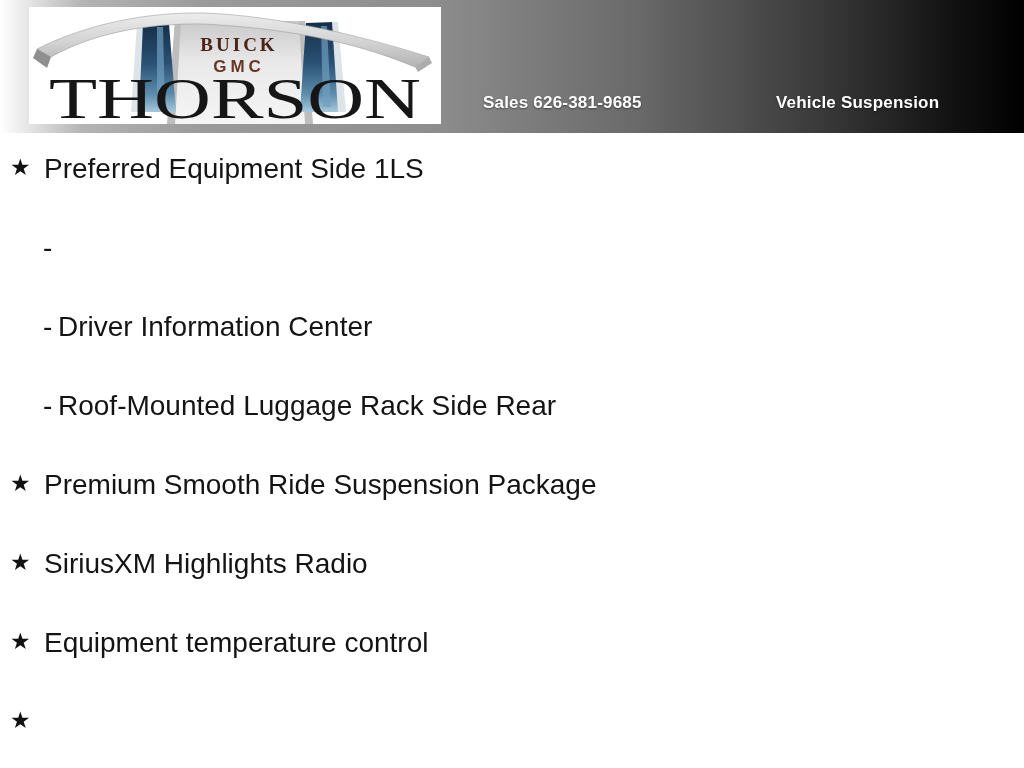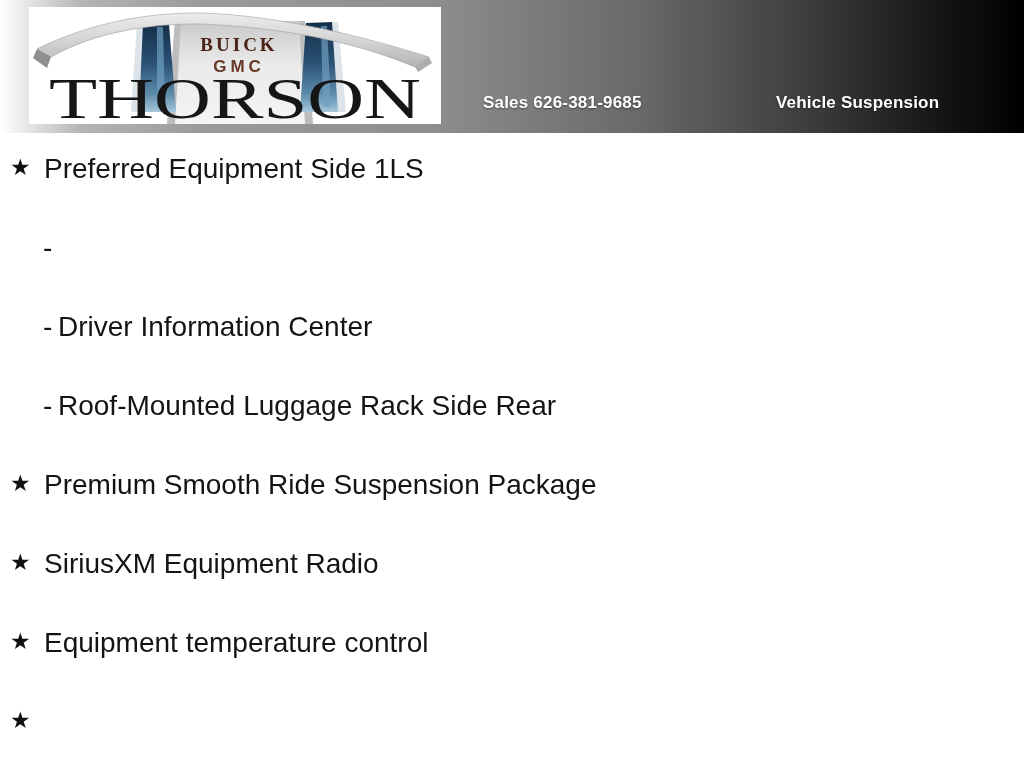--- a/index.html
+++ b/index.html
@@ -124,21 +124,21 @@
       <span class="feature-label">Roof-Mounted Luggage Rack Side Rear</span>
     </div>
 
     <div class="feature-row">
       <span class="bullet-star">★</span>
       <span class="feature-label">Premium Smooth Ride Suspension Package</span>
     </div>
 
     <div class="feature-row">
       <span class="bullet-star">★</span>
-      <span class="feature-label">SiriusXM Equipment Radio</span>
+      <span class="feature-label">SiriusXM Highlights Radio</span>
     </div>
 
     <div class="feature-row">
       <span class="bullet-star">★</span>
       <span class="feature-label">Equipment temperature control</span>
     </div>
 
     <div class="feature-row">
       <span class="bullet-star">★</span>
     </div>

